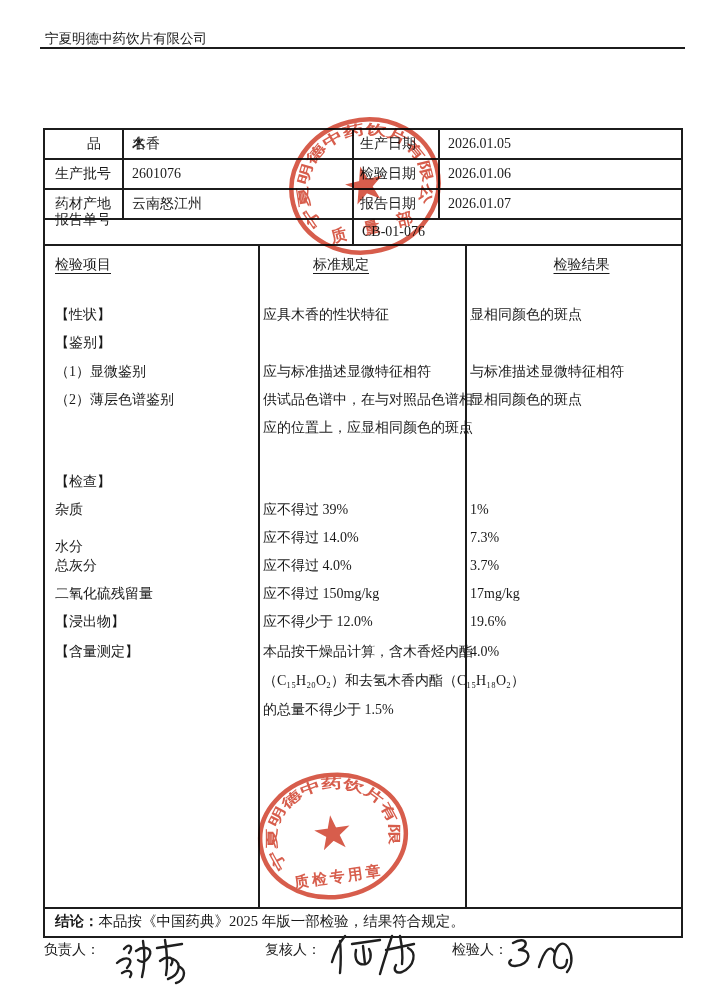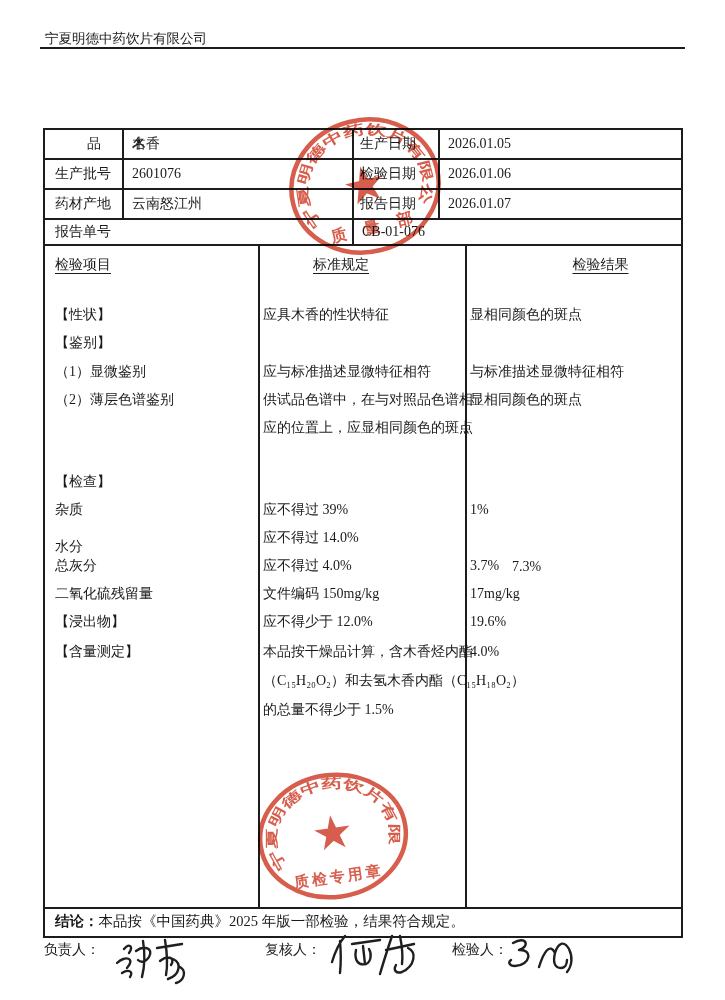--- a/index.html
+++ b/index.html
@@ -10,21 +10,21 @@
   .line { position:absolute; background:#1c1c1c; }
 
   .company { left:45px; top:30px; font-size:13.5px; }
   .doccode { right:42px; top:30px; font-size:13.5px; }
   .header-rule { left:40px; top:47px; width:645px; height:2px; }
 
   .title { left:0; right:0; top:82px; text-align:center; font-size:27px; font-weight:bold; letter-spacing:3px; position:absolute; }
 
   .col-head { position:absolute; top:256px; font-size:14px; text-decoration:underline; text-underline-offset:4px; }
   .ch2 { left:258px; width:166px; text-align:center; }
-  .ch3 { left:484px; width:233px; text-align:center; }
+  .ch3 { left:465px; width:233px; text-align:center; }
 
   .c1 { left:55px; }
   .c2 { left:263px; }
   .c3 { left:470px; }
 
   .concl { position:absolute; left:55px; top:912px; font-size:14.5px; white-space:nowrap; }
   .concl b { font-weight:bold; }
 
   .sig-label { position:absolute; top:941px; font-size:14px; }
   .sig { position:absolute; }
@@ -68,21 +68,21 @@
   <div class="txt" style="left:55px;top:165px;">生产批号</div>
   <div class="txt" style="left:132px;top:165px;">2601076</div>
   <div class="txt" style="left:360px;top:165px;">检验日期</div>
   <div class="txt" style="left:448px;top:165px;">2026.01.06</div>
 
   <div class="txt" style="left:55px;top:195px;">药材产地</div>
   <div class="txt" style="left:132px;top:195px;">云南怒江州</div>
   <div class="txt" style="left:360px;top:195px;">报告日期</div>
   <div class="txt" style="left:448px;top:195px;">2026.01.07</div>
 
-  <div class="txt" style="left:55px;top:223px;">报告单号</div>
+  <div class="txt" style="left:55px;top:211px;">报告单号</div>
   <div class="txt" style="left:362px;top:223px;">CB-01-076</div>
 
   <div class="col-head c1">检验项目</div>
   <div class="col-head ch2">标准规定</div>
   <div class="col-head ch3">检验结果</div>
 
   <div class="txt c1" style="top:306px;">【性状】</div>
   <div class="txt c1" style="top:334px;">【鉴别】</div>
   <div class="txt c1" style="top:363px;">（1）显微鉴别</div>
   <div class="txt c1" style="top:391px;">（2）薄层色谱鉴别</div>
@@ -94,31 +94,31 @@
   <div class="txt c1" style="top:613px;">【浸出物】</div>
   <div class="txt c1" style="top:643px;">【含量测定】</div>
 
   <div class="txt c2" style="top:306px;">应具木香的性状特征</div>
   <div class="txt c2" style="top:363px;">应与标准描述显微特征相符</div>
   <div class="txt c2" style="top:391px;">供试品色谱中，在与对照品色谱相</div>
   <div class="txt c2" style="top:419px;">应的位置上，应显相同颜色的斑点</div>
   <div class="txt c2" style="top:501px;">应不得过 39%</div>
   <div class="txt c2" style="top:529px;text-align:center;">应不得过 14.0%</div>
   <div class="txt c2" style="top:557px;">应不得过 4.0%</div>
-  <div class="txt c2" style="top:585px;">文件编码 150mg/kg</div>
+  <div class="txt c2" style="top:585px;">应不得过 150mg/kg</div>
   <div class="txt c2" style="top:613px;">应不得少于 12.0%</div>
   <div class="txt c2" style="top:643px;">本品按干燥品计算，含木香烃内酯</div>
   <div class="txt c2" style="top:672px;">（C₁₅H₂₀O₂）和去氢木香内酯（C₁₅H₁₈O₂）</div>
   <div class="txt c2" style="top:701px;">的总量不得少于 1.5%</div>
 
   <div class="txt c3" style="top:306px;">显相同颜色的斑点</div>
   <div class="txt c3" style="top:363px;">与标准描述显微特征相符</div>
   <div class="txt c3" style="top:391px;">显相同颜色的斑点</div>
   <div class="txt c3" style="top:501px;">1%</div>
-  <div class="txt c3" style="top:558px;margin-left:42px;">7.3%</div>
+  <div class="txt c3" style="top:529px;">7.3%</div>
   <div class="txt c3" style="top:557px;">3.7%</div>
   <div class="txt c3" style="top:585px;">17mg/kg</div>
   <div class="txt c3" style="top:613px;">19.6%</div>
   <div class="txt c3" style="top:643px;">4.0%</div>
 
   <div class="concl">
     <b>结论：</b><span>本品按《中国药典》2025 年版一部检验，结果符合规定。</span>
   </div>
 
   <div class="sig-label" style="left:44px;">负责人：</div>

